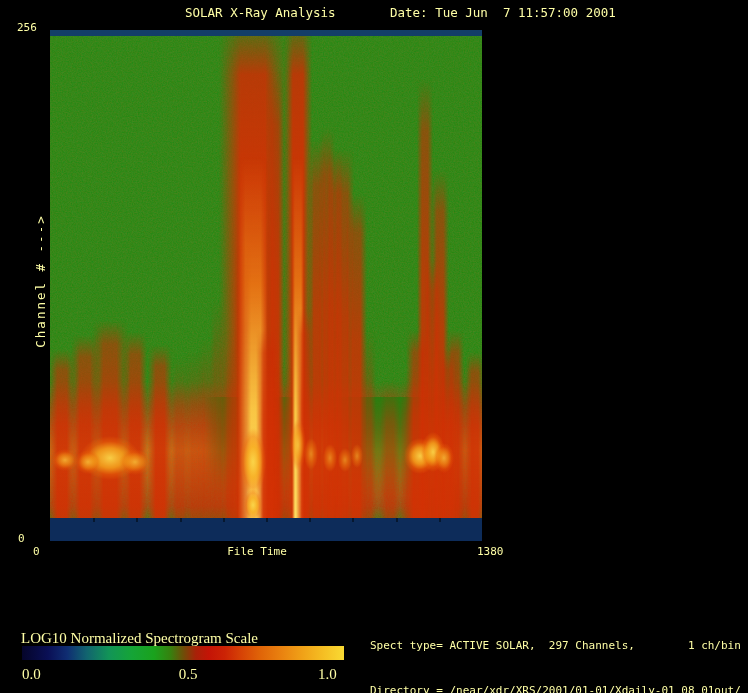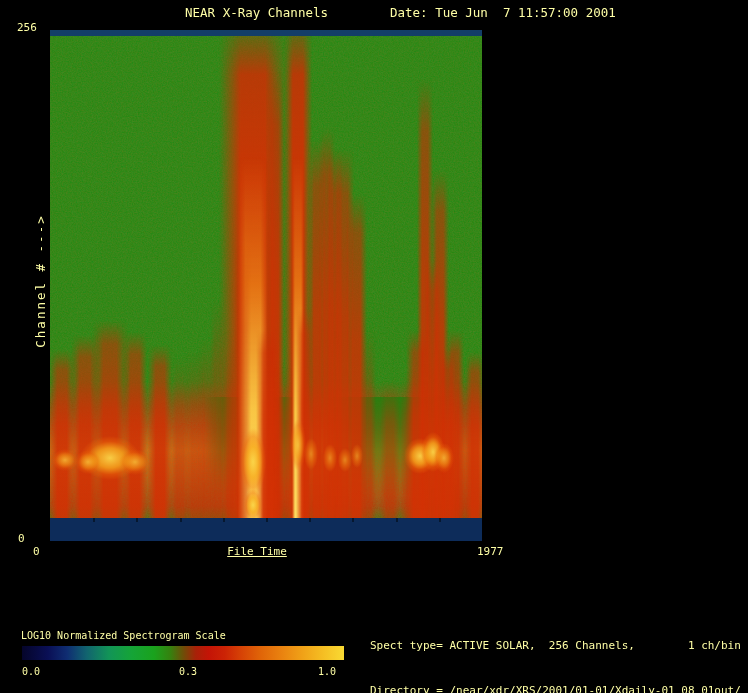--- a/index.html
+++ b/index.html
@@ -1,20 +1,20 @@
 <!DOCTYPE html>
 <html><head>
 <meta charset="utf-8">
 <style>
   html,body{margin:0;padding:0;background:#000;width:748px;height:693px;overflow:hidden;}
   body{position:relative;font-family:"DejaVu Sans Mono","Liberation Mono",monospace;color:#ffffa6;}
   .txt{position:absolute;white-space:pre;color:#ffffa6;}
   .t13{font-size:12.5px;}
   .t11{font-size:11px;}
-  .t12{font-size:10px;}
+  .t12{font-size:15px;font-family:Liberation Serif, serif;}
   .ctr{transform:translateX(-50%);}
 
   
   #plot{position:absolute;left:50px;top:30px;width:432px;height:511px;background:#19870a;overflow:hidden;}
   #plot .navy-top{position:absolute;left:0;right:0;top:0;height:6px;background:#133e68;z-index:6;}
   #plot .navy-bottom{position:absolute;left:0;right:0;bottom:0;height:23px;background:#0d2c5a;z-index:6;}
   .band{position:absolute;left:0;right:0;bottom:21px;height:138px;z-index:1;
     background:linear-gradient(to top,
       rgba(190,45,5,.35) 0%,
       rgba(200,50,5,.85) 10%,
@@ -55,21 +55,21 @@
       #05052a 0%, #0a0f55 8%, #0f2d72 14%, #11636f 20%, #129457 27%, #15a437 34%,
       #1aa21d 41%, #35820f 46%, #6d4f08 50%, #a82108 54%, #c41406 58%, #cc2305 63%,
       #d64206 68%, #e06408 74%, #ea8410 81%, #f0a117 87%, #f5bc22 93%, #f9da33 100%);}
 
   .ylab{position:absolute;left:40px;top:281px;transform:translate(-50%,-50%) rotate(-90deg);
     white-space:nowrap;font-size:12.5px;letter-spacing:2px;}
 </style>
 </head>
 <body>
 
-<div class="txt t13" style="left:185px;top:5px;">NEAR X-Ray Channels</div>
+<div class="txt t13" style="left:185px;top:5px;">SOLAR X-Ray Analysis</div>
 <div class="txt t13" style="left:390px;top:5px;">Date: Tue Jun  7 11:57:00 2001</div>
 
 <div class="txt t11" style="left:17px;top:21px;">256</div>
 <div class="txt t11" style="left:18px;top:532px;">0</div>
 <div class="ylab txt" style="white-space:nowrap;">Channel # ---&gt;</div>
 
 <div id="plot">
   <div class="band"></div>
   <svg class="noise" width="432" height="511" xmlns="http://www.w3.org/2000/svg" preserveAspectRatio="none">
     <defs>
@@ -146,23 +146,23 @@
     <div class="tick" style="left: 129.6px;"></div>
     <div class="tick" style="left: 172.8px;"></div>
     <div class="tick" style="left: 216px;"></div>
     <div class="tick" style="left: 259.2px;"></div>
     <div class="tick" style="left: 302.4px;"></div>
     <div class="tick" style="left: 345.6px;"></div>
     <div class="tick" style="left: 388.8px;"></div>
   </div>
 
 <div class="txt t11" style="left:33px;top:545px;">0</div>
-<div class="txt t11 ctr" style="left:257px;top:545px;text-decoration:underline;">File Time</div>
-<div class="txt t11" style="left:477px;top:545px;">1977</div>
+<div class="txt t11 ctr" style="left:257px;top:545px;">File Time</div>
+<div class="txt t11" style="left:477px;top:545px;">1380</div>
 
 <div class="txt t12" style="left:21px;top:630px;">LOG10 Normalized Spectrogram Scale</div>
 <div id="colorbar"></div>
 <div class="txt t12" style="left:22px;top:666px;">0.0</div>
-<div class="txt t12 ctr" style="left:188px;top:666px;">0.3</div>
+<div class="txt t12 ctr" style="left:188px;top:666px;">0.5</div>
 <div class="txt t12" style="left:318px;top:666px;">1.0</div>
 
-<div class="txt t11" style="left:370px;top:639px;">Spect type= ACTIVE SOLAR,  256 Channels,        1 ch/bin</div>
+<div class="txt t11" style="left:370px;top:639px;">Spect type= ACTIVE SOLAR,  297 Channels,        1 ch/bin</div>
 <div class="txt t11" style="left:370px;top:684px;">Directory = /near/xdr/XRS/2001/01-01/Xdaily-01_08_01out/</div>
 
 </body></html>

